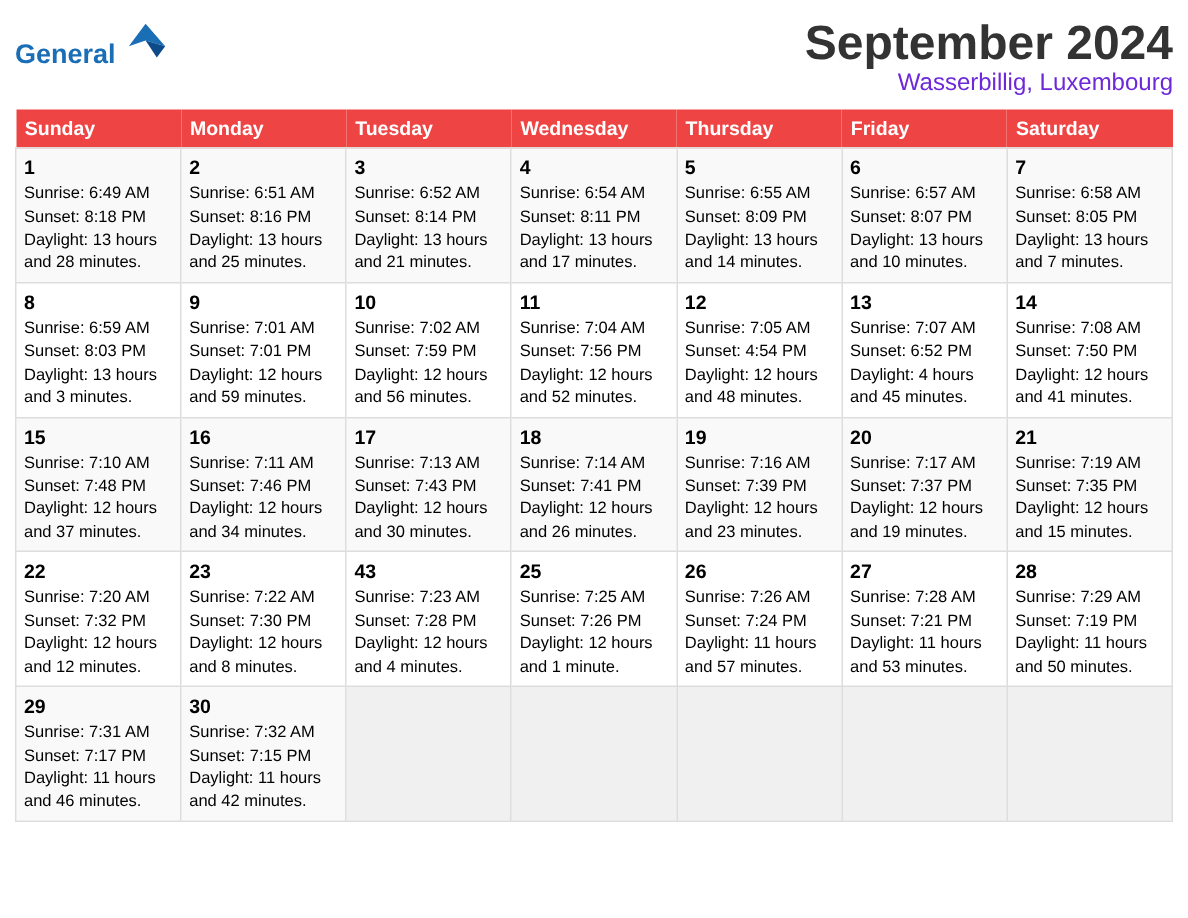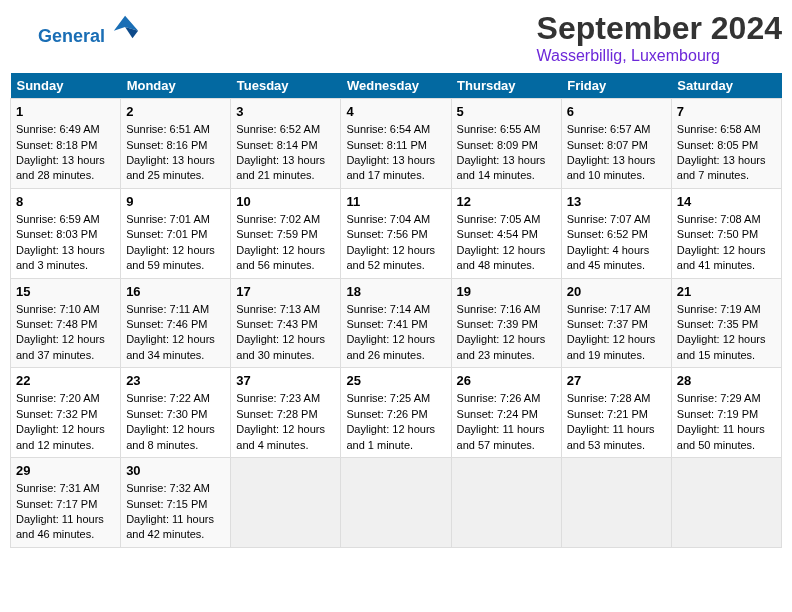--- a/index.html
+++ b/index.html
@@ -22,45 +22,45 @@
       margin-top: 4px;
     }
     .logo-text {
       font-size: 18px;
       font-weight: bold;
       color: #333;
       line-height: 1.1;
     }
     .logo-text span {
       color: #1a6eb5;
-      margin-left: 28px;
     }
     .logo-icon {
       width: 28px;
       height: 28px;
       margin-left: 2px;
     }
     .title-block {
+      text-align: right;
     }
     .month-title {
       font-size: 32px;
       font-weight: bold;
       color: #333;
     }
     .location-title {
       font-size: 16px;
       color: #6d28d9;
     }
     table {
       width: 100%;
       border-collapse: collapse;
       font-size: 11px;
     }
     thead tr th {
-      background-color: #0369a1;
+      background-color: #ef4444;
       color: #fff;
       text-align: left;
       padding: 5px 6px;
       font-size: 13px;
       font-weight: bold;
     }
     tbody tr td {
       vertical-align: top;
       padding: 4px 5px;
       border: 1px solid #ddd;
@@ -260,21 +260,21 @@
           <span>Sunset: 7:32 PM</span><br>
           <span>Daylight: 12 hours and 12 minutes.</span>
         </td>
         <td>
           <span class="day-num">23</span>
           <span>Sunrise: 7:22 AM</span><br>
           <span>Sunset: 7:30 PM</span><br>
           <span>Daylight: 12 hours and 8 minutes.</span>
         </td>
         <td>
-          <span class="day-num">37</span>
+          <span class="day-num">43</span>
           <span>Sunrise: 7:23 AM</span><br>
           <span>Sunset: 7:28 PM</span><br>
           <span>Daylight: 12 hours and 4 minutes.</span>
         </td>
         <td>
           <span class="day-num">25</span>
           <span>Sunrise: 7:25 AM</span><br>
           <span>Sunset: 7:26 PM</span><br>
           <span>Daylight: 12 hours and 1 minute.</span>
         </td>

